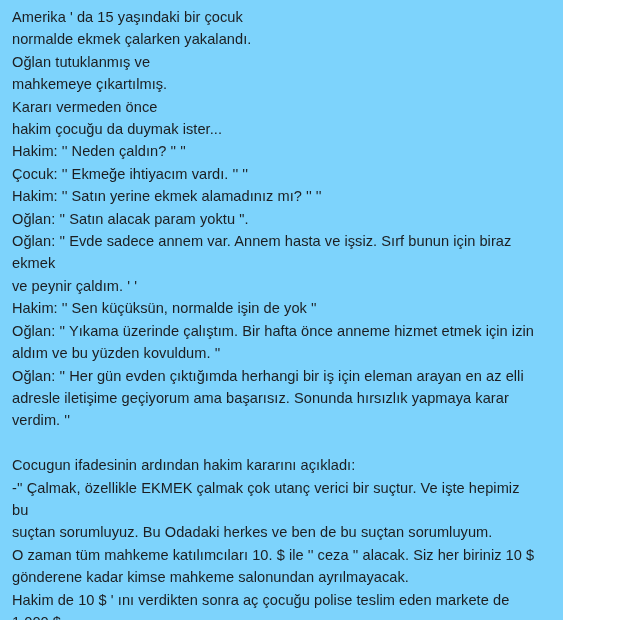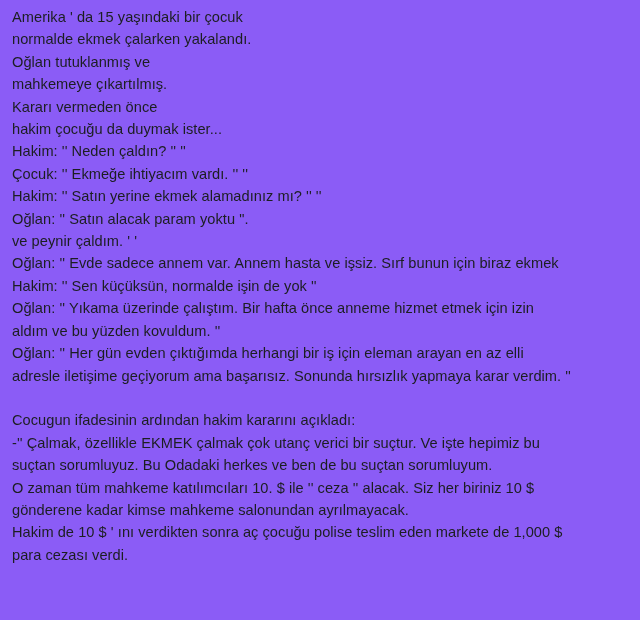--- a/index.html
+++ b/index.html
@@ -8,24 +8,24 @@
     background: #ffffff;
   }
   body {
     width: 640px;
     height: 620px;
     overflow: hidden;
     font-family: "Liberation Sans", sans-serif;
   }
   #doc {
     box-sizing: border-box;
-    width: 640px;
+    width: 563px;
     height: 620px;
     padding: 6px 24px 6px 12px;
-    background: #8b5cf6;
+    background: #7dd3fc;
   }
   .line {
     color: #1c1e21;
     font-size: 14.6px;
     line-height: 22.4px;
     letter-spacing: 0.05px;
     white-space: pre-wrap;
     word-wrap: break-word;
   }
   .blank {
@@ -39,22 +39,22 @@
     <div class="line">Amerika ' da 15 yaşındaki bir çocuk</div>
     <div class="line">normalde ekmek çalarken yakalandı.</div>
     <div class="line">Oğlan tutuklanmış ve</div>
     <div class="line">mahkemeye çıkartılmış.</div>
     <div class="line">Kararı vermeden önce</div>
     <div class="line">hakim çocuğu da duymak ister...</div>
     <div class="line">Hakim: '' Neden çaldın? '' ''</div>
     <div class="line">Çocuk: '' Ekmeğe ihtiyacım vardı. '' ''</div>
     <div class="line">Hakim: '' Satın yerine ekmek alamadınız mı? '' ''</div>
     <div class="line">Oğlan: '' Satın alacak param yoktu ".</div>
+    <div class="line">Oğlan: '' Evde sadece annem var. Annem hasta ve işsiz. Sırf bunun için biraz ekmek</div>
     <div class="line">ve peynir çaldım. ' '</div>
-    <div class="line">Oğlan: '' Evde sadece annem var. Annem hasta ve işsiz. Sırf bunun için biraz ekmek</div>
     <div class="line">Hakim: '' Sen küçüksün, normalde işin de yok ''</div>
     <div class="line">Oğlan: '' Yıkama üzerinde çalıştım. Bir hafta önce anneme hizmet etmek için izin</div>
     <div class="line">aldım ve bu yüzden kovuldum. ''</div>
     <div class="line">Oğlan: '' Her gün evden çıktığımda herhangi bir iş için eleman arayan en az elli</div>
     <div class="line">adresle iletişime geçiyorum ama başarısız. Sonunda hırsızlık yapmaya karar verdim. ''</div>
     <div class="line blank"></div>
     <div class="line">Cocugun ifadesinin ardından hakim kararını açıkladı:</div>
     <div class="line">-'' Çalmak, özellikle EKMEK çalmak çok utanç verici bir suçtur. Ve işte hepimiz bu</div>
     <div class="line">suçtan sorumluyuz. Bu Odadaki herkes ve ben de bu suçtan sorumluyum.</div>
     <div class="line">O zaman tüm mahkeme katılımcıları 10. $ ile '' ceza '' alacak. Siz her biriniz 10 $</div>

